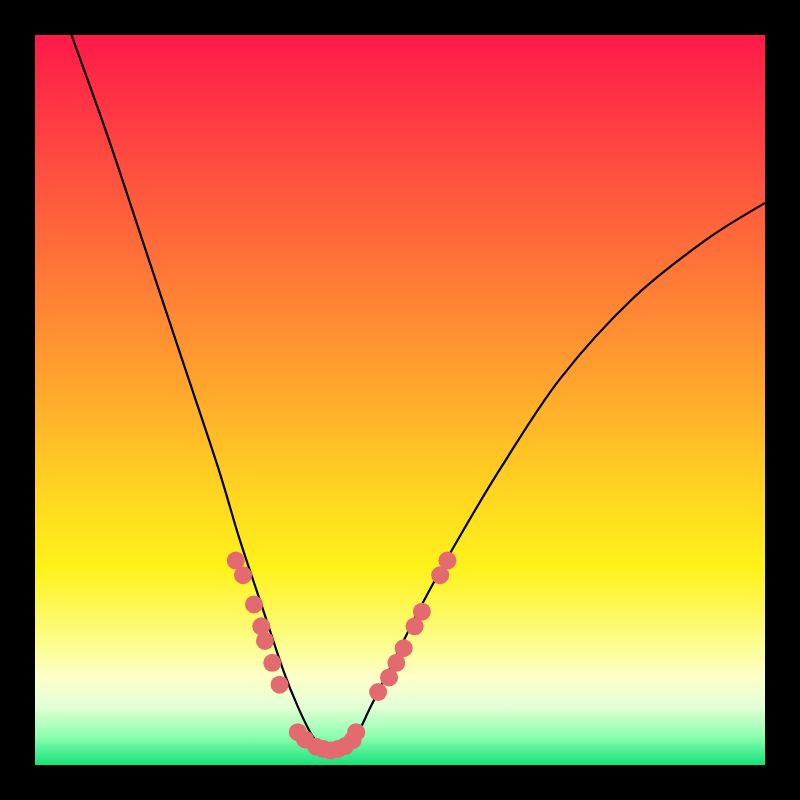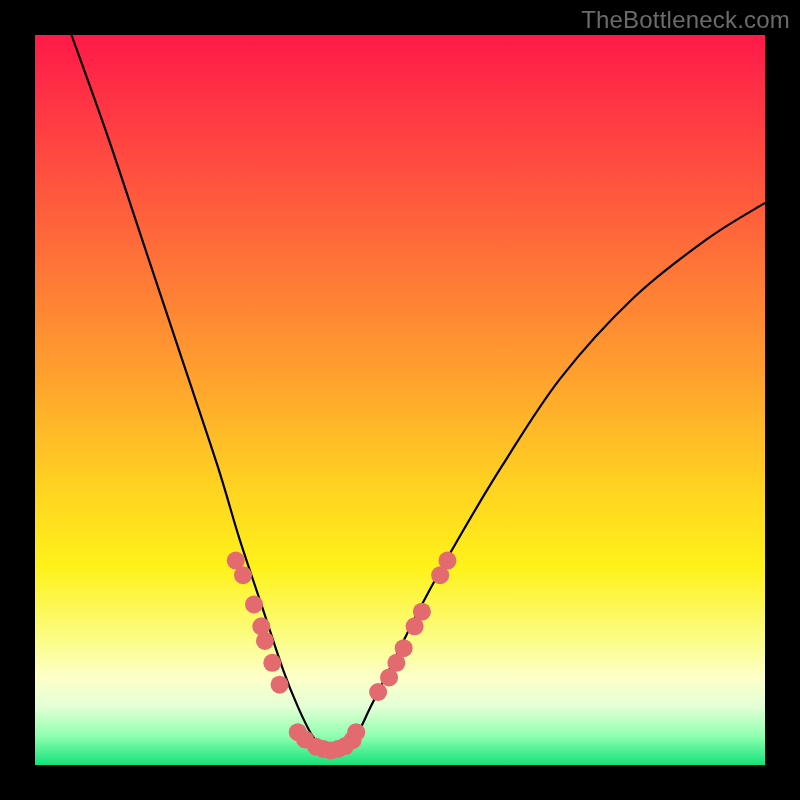--- a/index.html
+++ b/index.html
@@ -66,21 +66,20 @@
   .dot {
     fill: #e36a6f;
     stroke: none;
   }
 </style>
 </head>
 <body>
 
 <div class="frame">
 
-  <div class="watermark">TheBottleneck.com</div>
 
   <div class="plot"></div>
 
   <svg class="overlay" viewBox="0 0 730 730">
     <path id="curve-path" class="curve" d="M 36.5 0 C 42.583333333333336 17.033333333333342, 60.833333333333336 66.91666666666671, 73 102.20000000000005 C 85.16666666666667 137.48333333333338, 97.33333333333333 175.20000000000005, 109.5 211.70000000000005 C 121.66666666666667 248.20000000000005, 133.83333333333334 284.7, 146 321.2 C 158.16666666666666 357.7, 172.76666666666665 400.28333333333336, 182.5 430.70000000000005 C 192.23333333333335 461.11666666666673, 197.1 480.5833333333333, 204.4 503.7 C 211.70000000000002 526.8166666666666, 219 547.5, 226.3 569.4 C 233.60000000000002 591.3, 242.11666666666667 618.0666666666667, 248.20000000000002 635.1 C 254.28333333333336 652.1333333333333, 257.93333333333334 660.6500000000001, 262.8 671.6 C 267.6666666666667 682.55, 272.5333333333333 693.5, 277.4 700.8 C 282.26666666666665 708.0999999999999, 287.1333333333333 712.9666666666667, 292 715.4 C 296.8666666666667 717.8333333333333, 301.7333333333333 717.8333333333333, 306.59999999999997 715.4 C 311.46666666666664 712.9666666666667, 316.3333333333333 708.0999999999999, 321.2 700.8 C 326.06666666666666 693.5, 329.7166666666667 683.7666666666667, 335.8 671.6 C 341.8833333333333 659.4333333333334, 349.18333333333334 644.8333333333333, 357.7 627.8 C 366.21666666666664 610.7666666666667, 375.95000000000005 590.0833333333333, 386.90000000000003 569.4 C 397.85 548.7166666666667, 410.01666666666665 526.8166666666666, 423.4 503.7 C 436.7833333333333 480.5833333333333, 450.16666666666663 457.4666666666667, 467.2 430.70000000000005 C 484.23333333333335 403.9333333333334, 503.70000000000005 371.0833333333333, 525.6 343.09999999999997 C 547.5 315.1166666666666, 574.2666666666665 285.9166666666667, 598.5999999999999 262.8 C 622.9333333333333 239.68333333333334, 649.7 220.21666666666664, 671.6 204.39999999999998 C 693.5 188.58333333333331, 720.2666666666667 173.98333333333332, 730 167.89999999999998"></path>
     <g id="dots">
         <circle cx="200.75000000000003" cy="525.6" r="9" class="dot" fill="#e36a6f"></circle>
         <circle cx="208.04999999999998" cy="540.2" r="9" class="dot" fill="#e36a6f"></circle>
         <circle cx="219" cy="569.4" r="9" class="dot" fill="#e36a6f"></circle>
         <circle cx="226.3" cy="591.3" r="9" class="dot" fill="#e36a6f"></circle>

